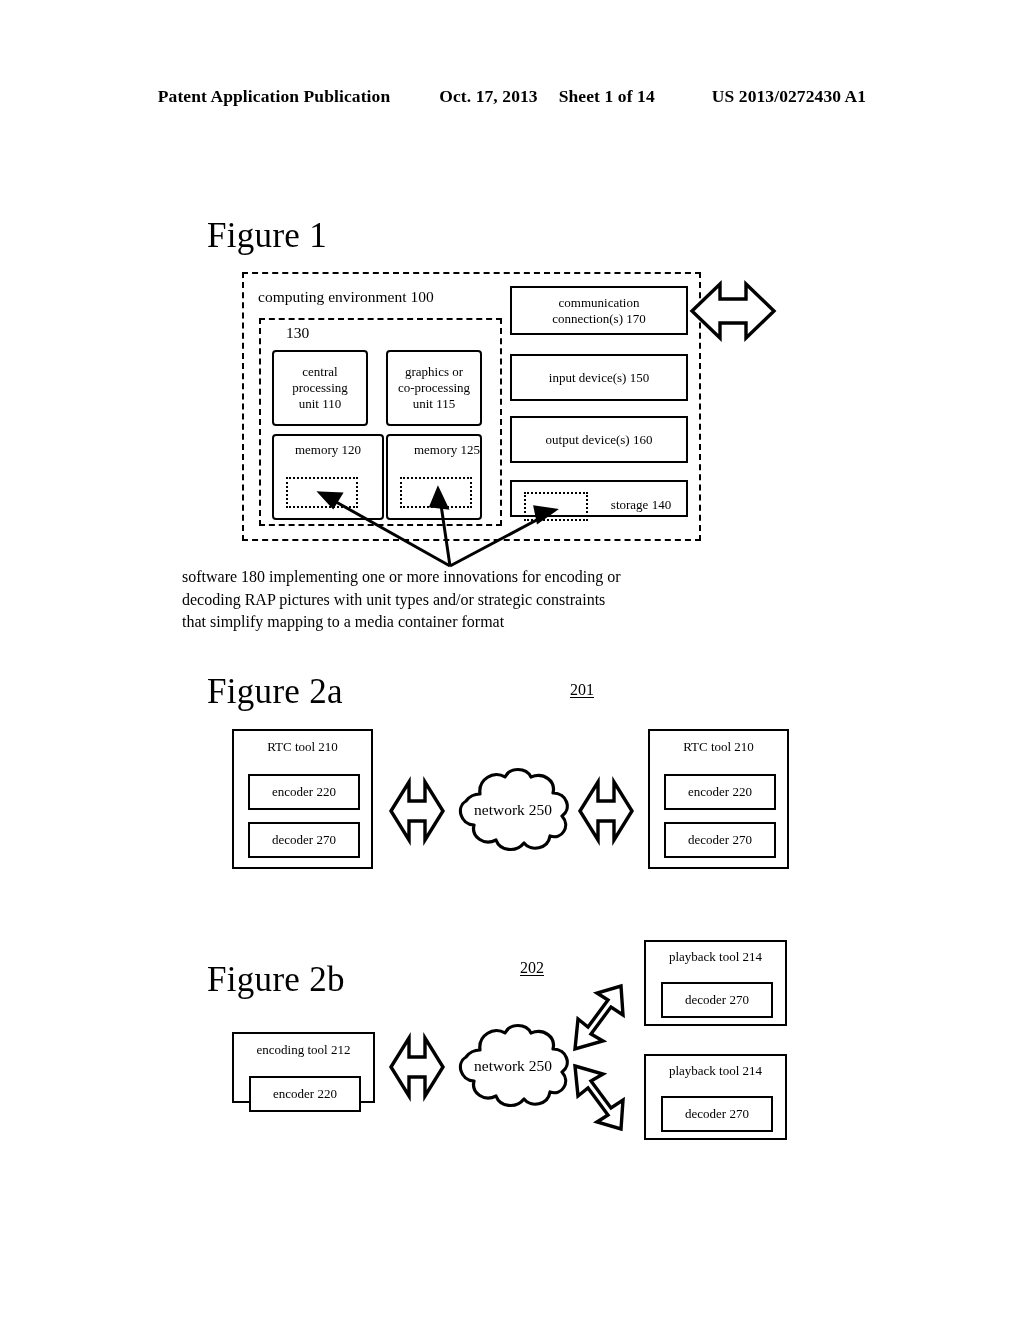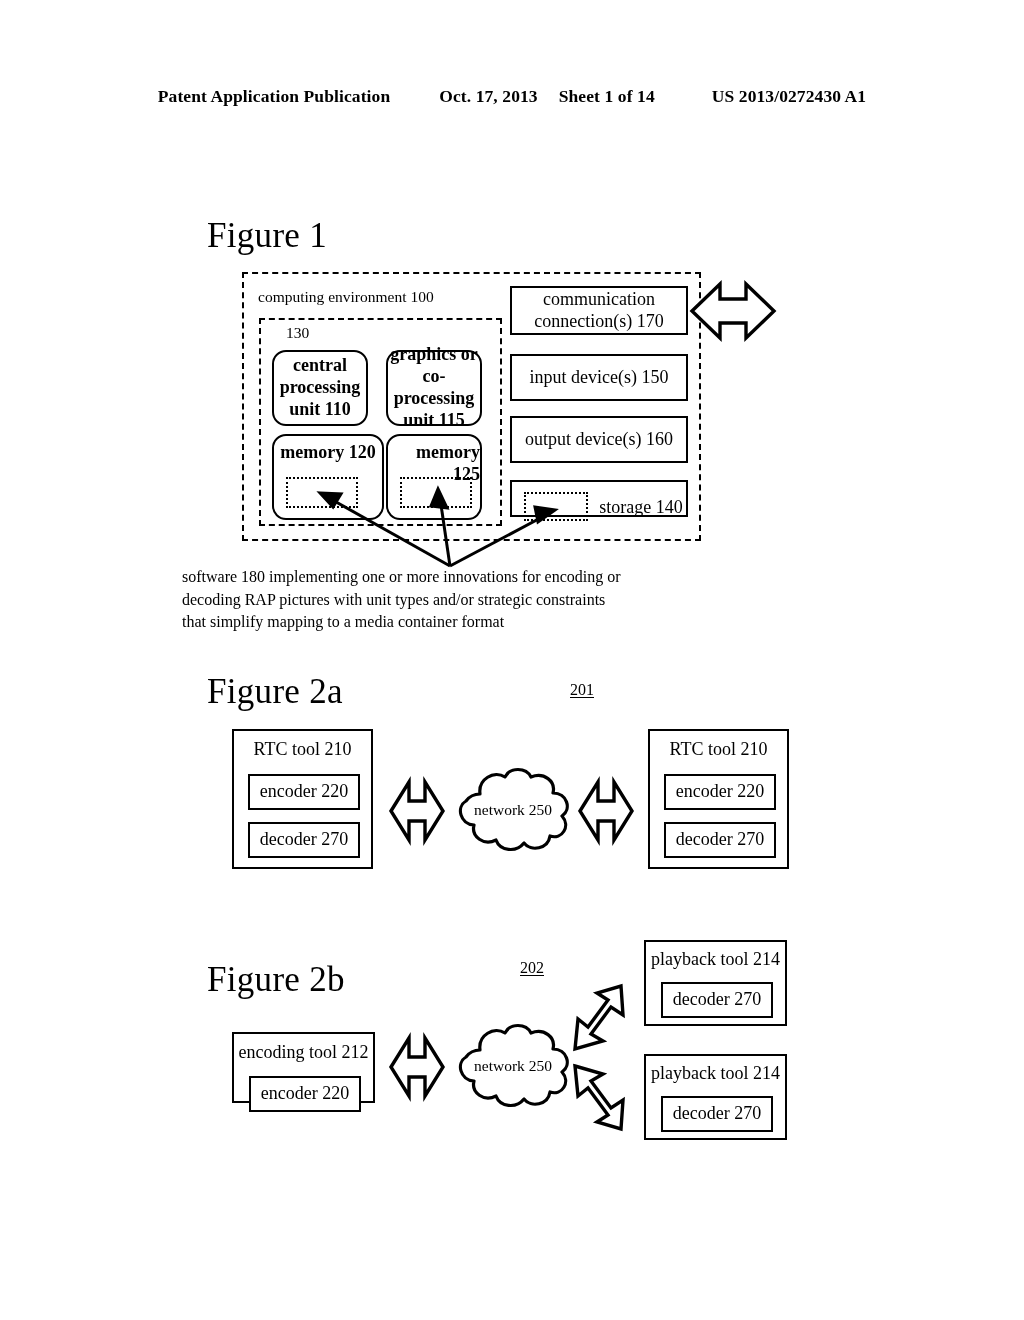--- a/index.html
+++ b/index.html
@@ -52,33 +52,33 @@
     position: absolute;
     box-sizing: border-box;
     background: #ffffff;
     display: flex;
     align-items: center;
     justify-content: center;
     text-align: center;
     line-height: 1.22;
   }
   .solid2 { border: 2.6px solid #000; }
-  .solid2r { border: 2.6px solid #000; border-radius: 14px; font-weight: bold; }
+  .solid2r { border: 2.6px solid #000; border-radius: 4px; }
   .dashed-outer {
     border: 2.6px dashed #000;
     background: transparent;
   }
   .dotted-sub {
     border: 2.6px dotted #000;
     background: transparent;
   }
 
   .lbl {
     font-family: "Liberation Serif", "DejaVu Serif", serif;
-    font-size: 18px;
+    font-size: 13px;
     white-space: pre-line;
   }
 
   
   .ftext {
     position: absolute;
     font-family: "Liberation Serif", "DejaVu Serif", serif;
     font-size: 15.5px;
     white-space: nowrap;
   }

